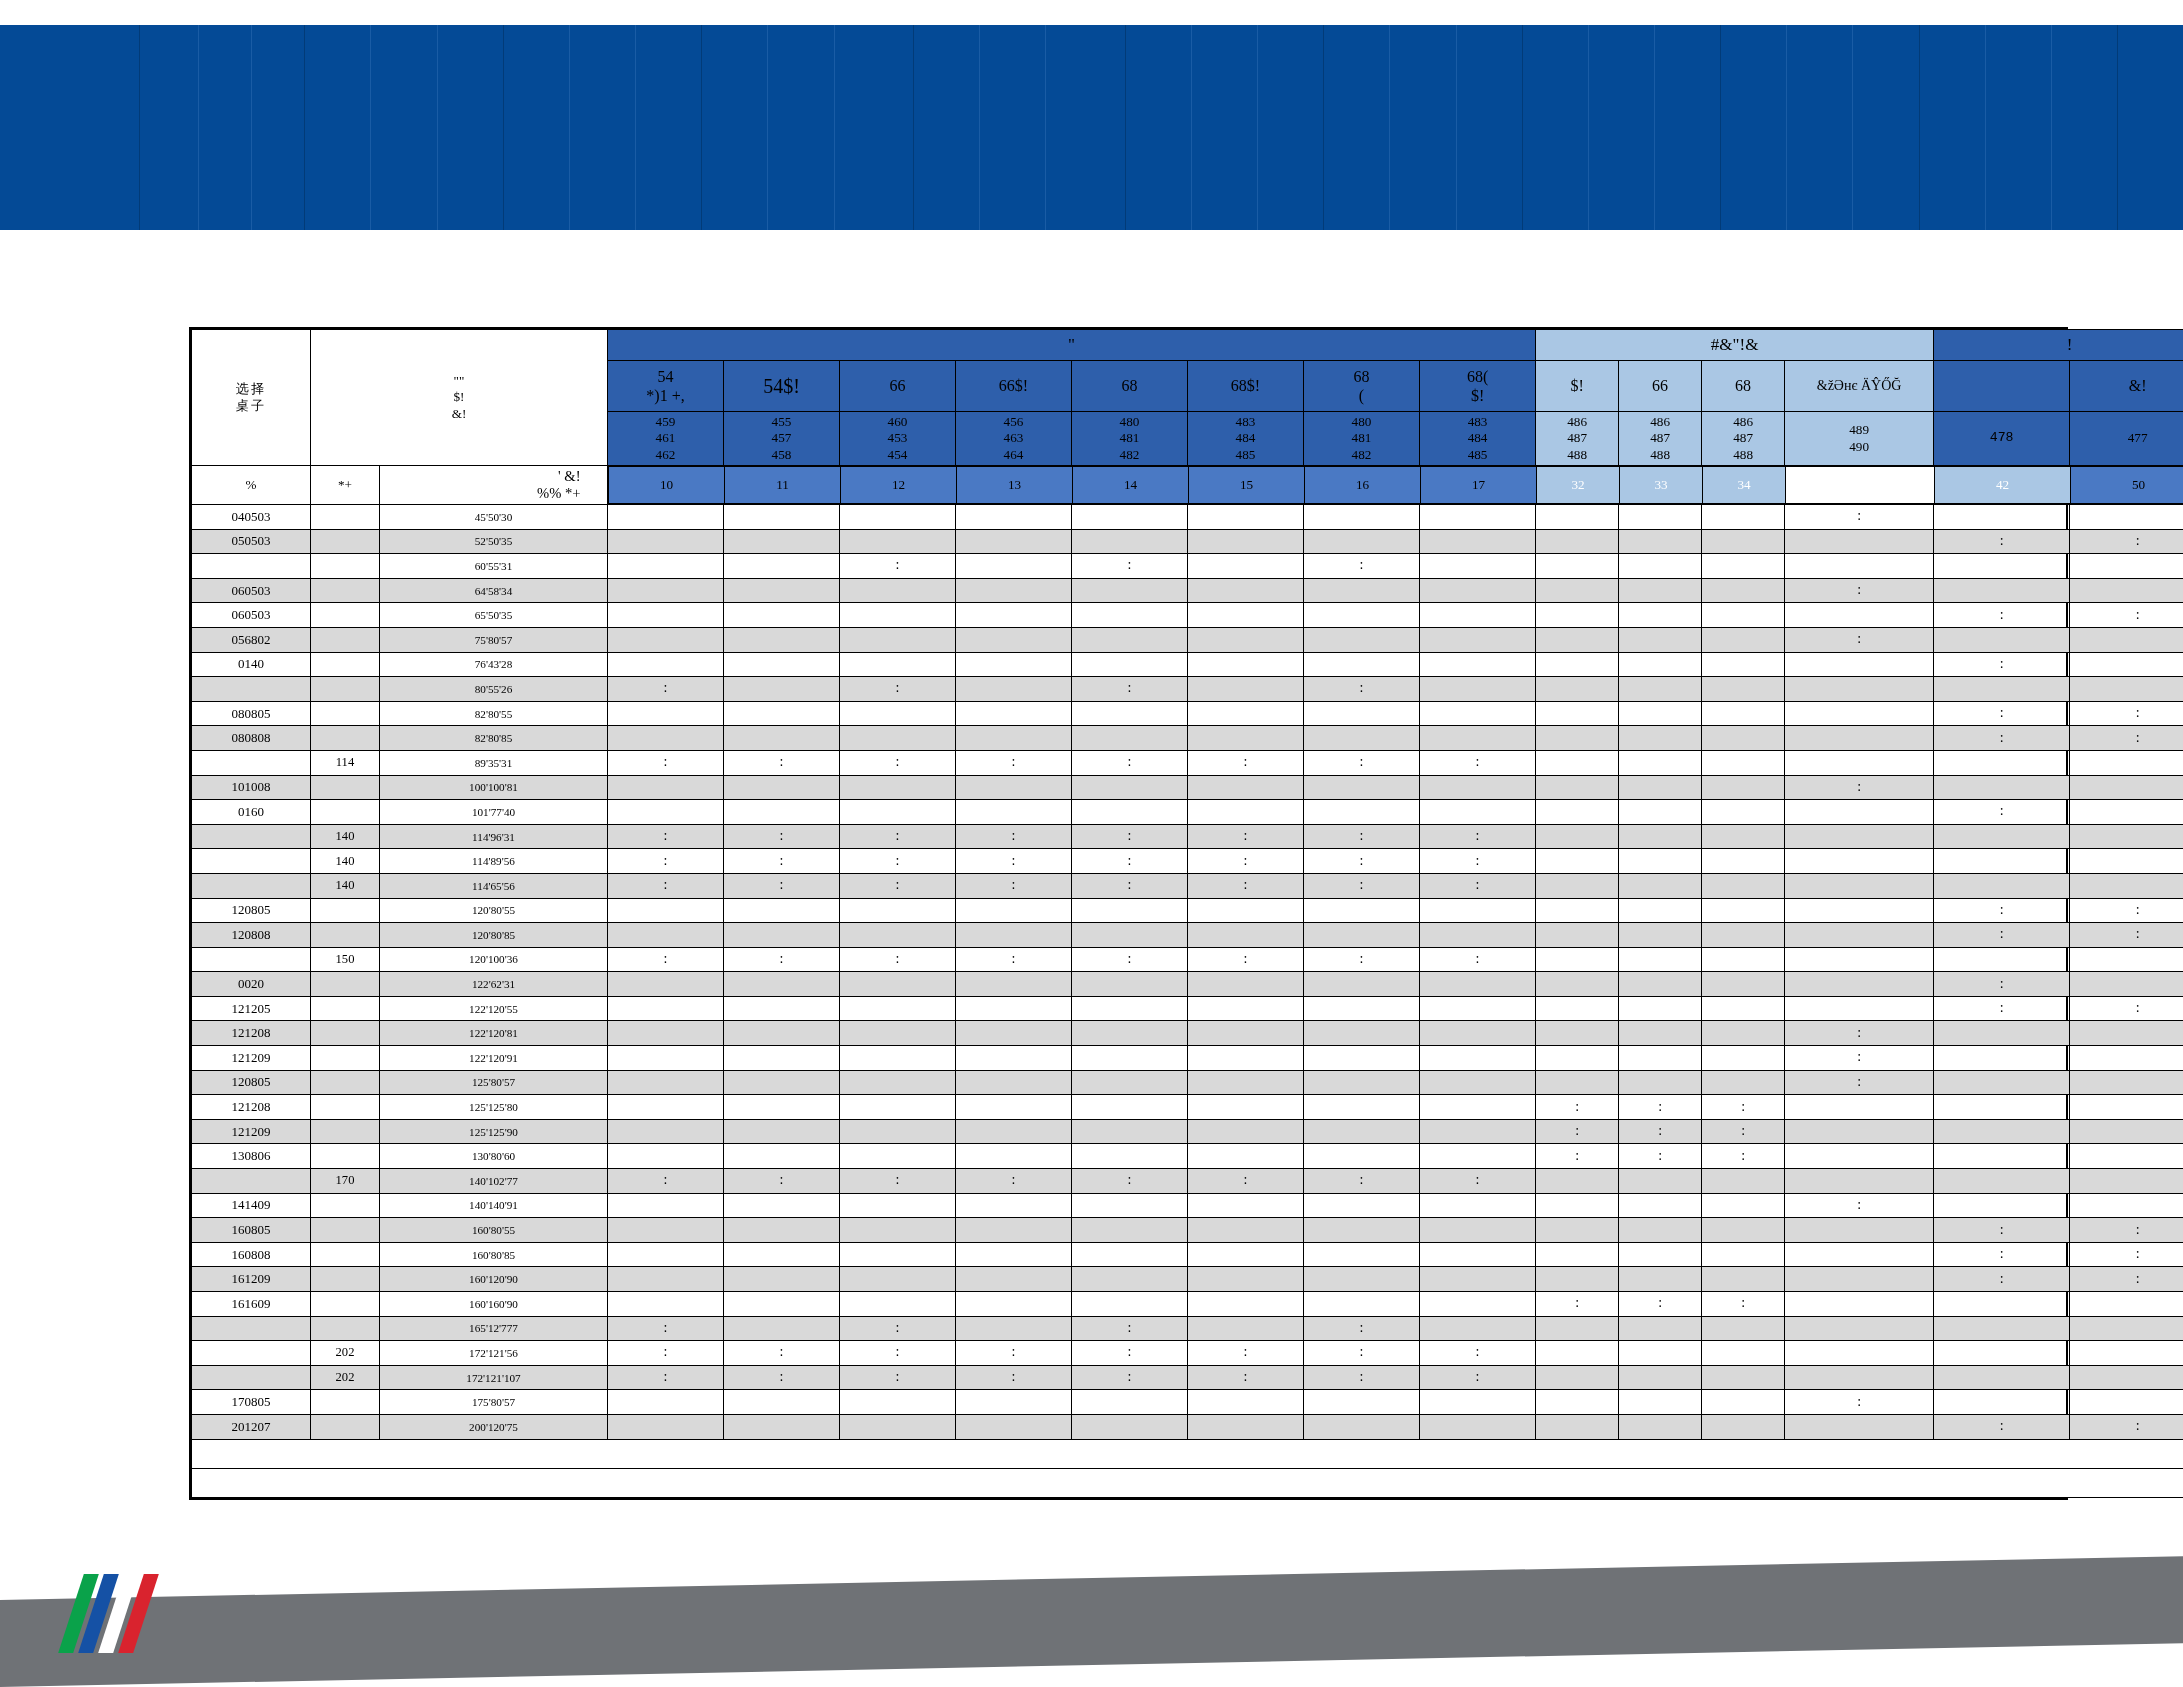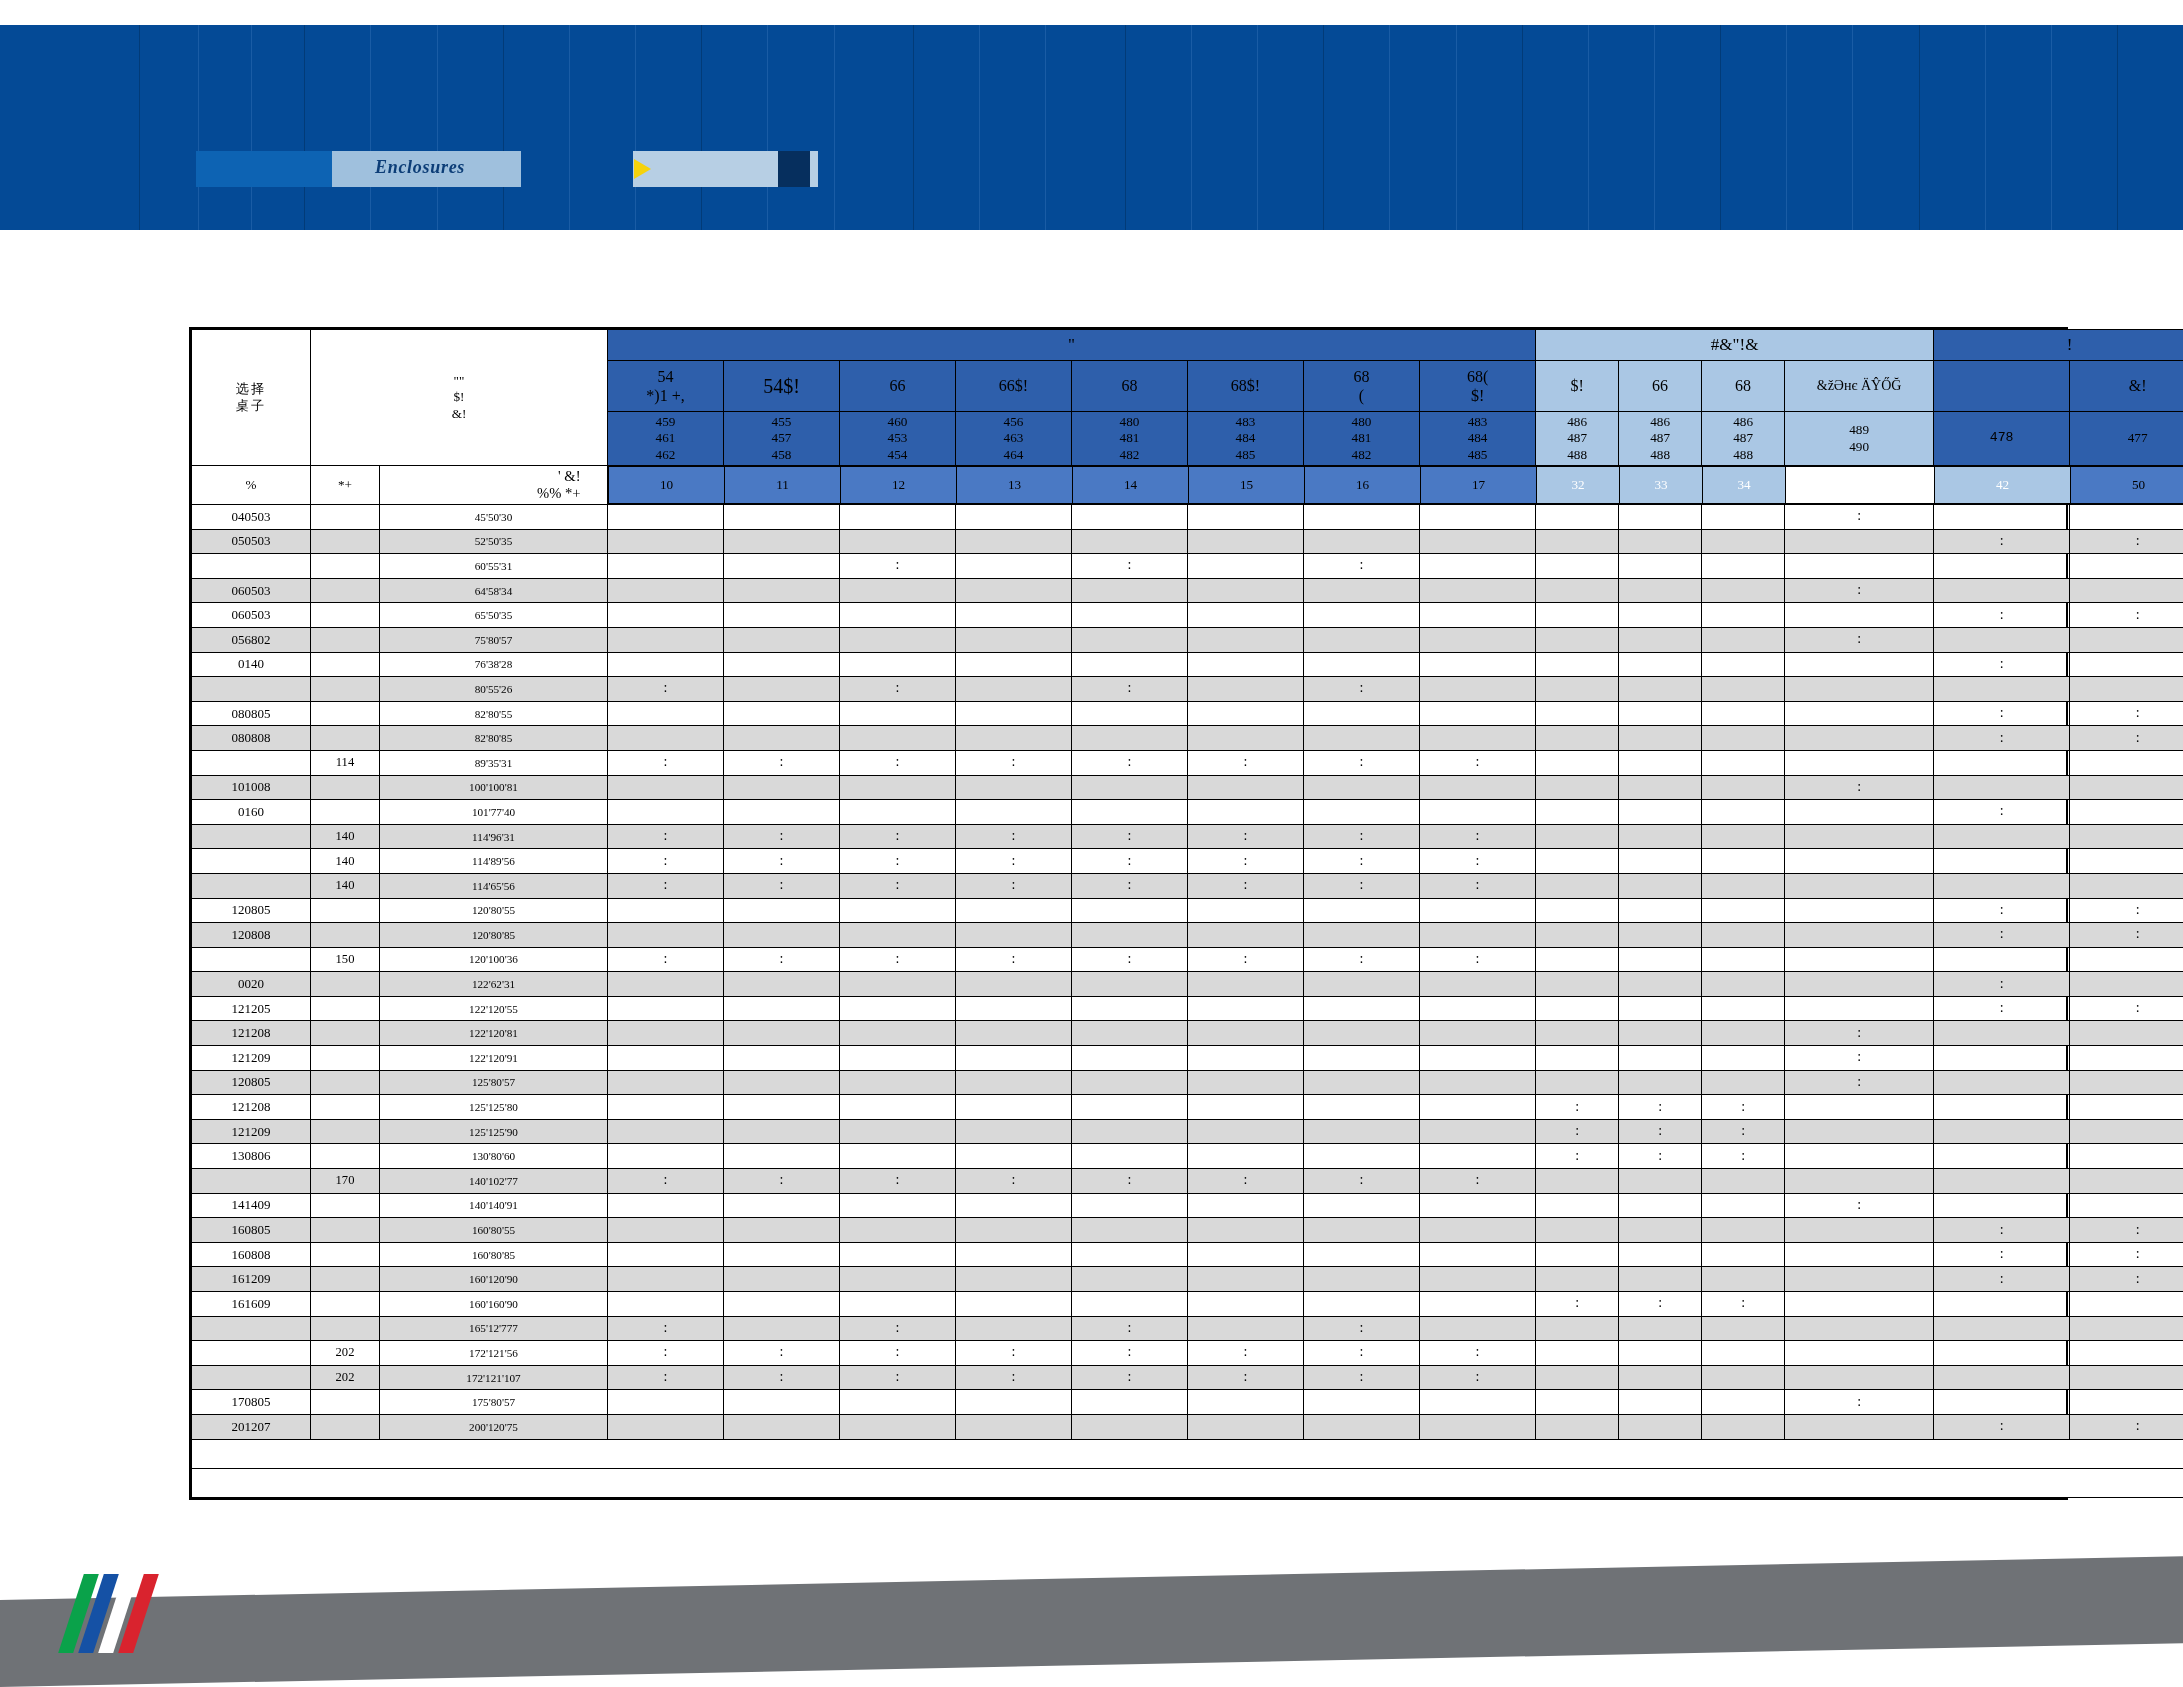--- a/index.html
+++ b/index.html
@@ -209,28 +209,20 @@
       <span class="vline" style="left: 1588px;"></span>
       <span class="vline" style="left: 1654px;"></span>
       <span class="vline dark" style="left: 1720px;"></span>
       <span class="vline" style="left: 1786px;"></span>
       <span class="vline" style="left: 1852px;"></span>
       <span class="vline dark" style="left: 1919px;"></span>
       <span class="vline" style="left: 1985px;"></span>
       <span class="vline" style="left: 2051px;"></span>
       <span class="vline dark" style="left: 2117px;"></span>
     </div>
-  <div class="logo-wrap">
-    <span class="logo-bar-a"></span>
-    <span class="logo-bar-b"></span>
-    <span class="logo-bar-c"></span>
-    <span class="logo-bar-d"></span>
-    <span class="logo-arrow"></span>
-    <span class="logo-text">Enclosures</span>
-  </div>
 </div>
 
 <div class="sheet">
   <table class="grid">
     <colgroup>
       <col style="width:119px">
       <col style="width:69px">
       <col style="width:228px">
       <col style="width:116px">
         <col style="width:116px">
@@ -509,21 +501,21 @@
           <td></td>
           <td></td>
           <td></td>
           <td><span class="dot">:</span></td>
           <td></td>
           <td></td>
         </tr>
         <tr class="data-row">
           <td class="c1">0140</td>
           <td class="c2"></td>
-          <td class="c3">76'38'28</td>
+          <td class="c3">76'43'28</td>
           <td></td>
           <td></td>
           <td></td>
           <td></td>
           <td></td>
           <td></td>
           <td></td>
           <td></td>
           <td></td>
           <td></td>

